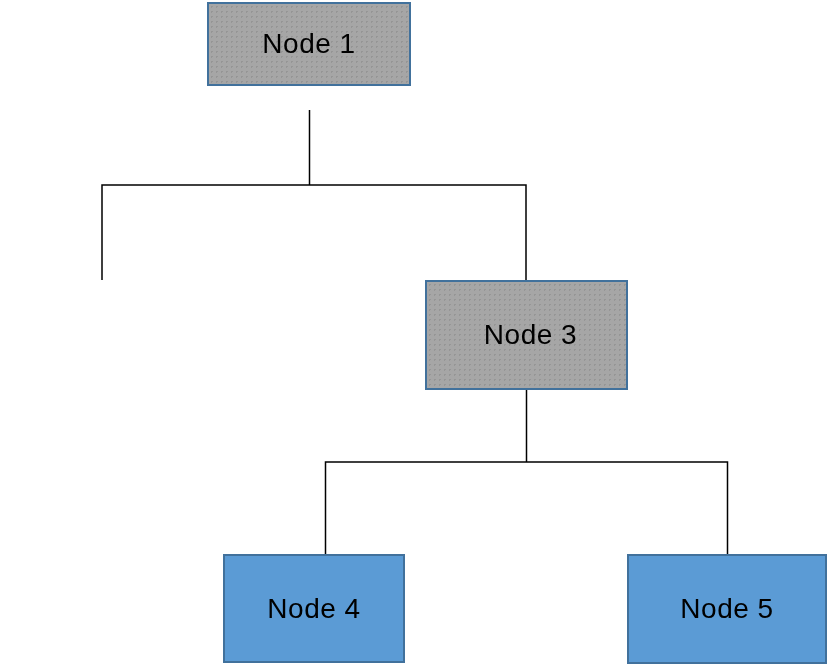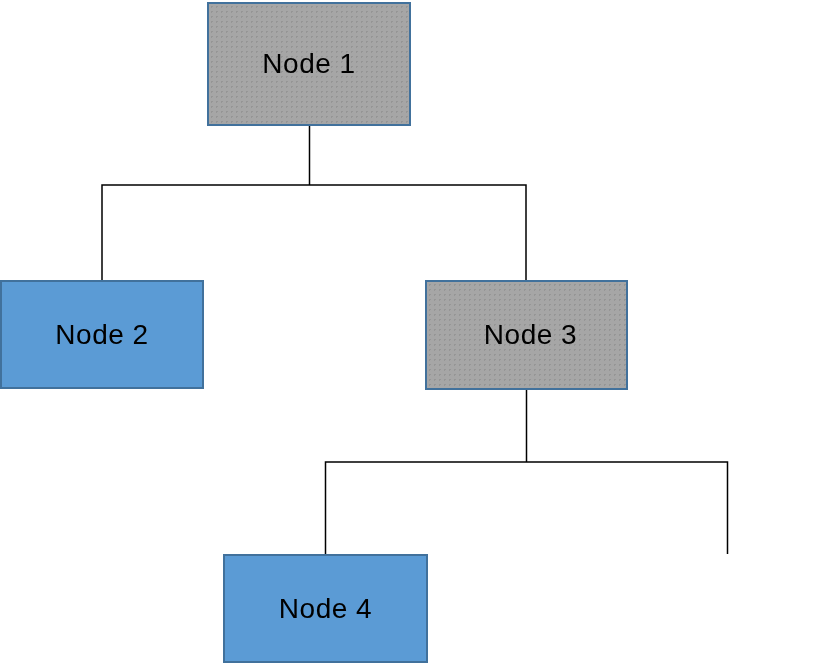--- a/index.html
+++ b/index.html
@@ -38,24 +38,24 @@
     white-space: nowrap;
   }
   .node.blue {
     background-color: var(--blue-fill, #5b9bd5);
   }
   .node.gray {
     background-color: var(--gray-fill, #a6a6a6);
     background-image: radial-gradient(rgba(120,120,120,0.35) 1px, rgba(0,0,0,0) 1px);
     background-size: 5px 5px;
   }
-  #node1 { left: 207px; top: 2px;   width: 204px; height: 124px; }
+  #node1 { left: 207px; top: 2px;   width: 204px; height: 84px; }
   #node2 { left: 0px;   top: 280px; width: 204px; height: 109px; }
   #node3 { left: 425px; top: 280px; width: 203px; height: 110px; padding-left: 8px; }
-  #node4 { left: 223px; top: 554px; width: 205px; height: 109px; }
+  #node4 { left: 223px; top: 554px; width: 182px; height: 109px; }
   #node5 { left: 627px; top: 554px; width: 200px; height: 110px; }
 </style>
 </head>
 <body>
 
 <div class="canvas">
 
   <svg class="connector-layer" width="830" height="667" viewBox="0 0 830 667" aria-hidden="true">
 
     <path d="M309.5,110 L309.5,185" stroke="var(--connector, #000)" stroke-width="1.5" fill="none"></path>
@@ -64,26 +64,26 @@
 
     <path d="M526.5,390 L526.5,462" stroke="var(--connector, #000)" stroke-width="1.5" fill="none"></path>
 
     <path d="M325.5,554 L325.5,462 L727.5,462 L727.5,554" stroke="var(--connector, #000)" stroke-width="1.5" fill="none"></path>
   </svg>
 
   <div class="node gray" id="node1">
     <span class="node-label">Node 1</span>
   </div>
 
-  <div class="node blue" id="node2">
-    <span class="node-label">Node 2</span>
-  </div>
 
   <div class="node gray" id="node3">
     <span class="node-label">Node 3</span>
   </div>
 
   <div class="node blue" id="node4">
     <span class="node-label">Node 4</span>
   </div>
 
+  <div class="node blue" id="node5">
+    <span class="node-label">Node 5</span>
+  </div>
 
 </div>
 
 </body></html>

